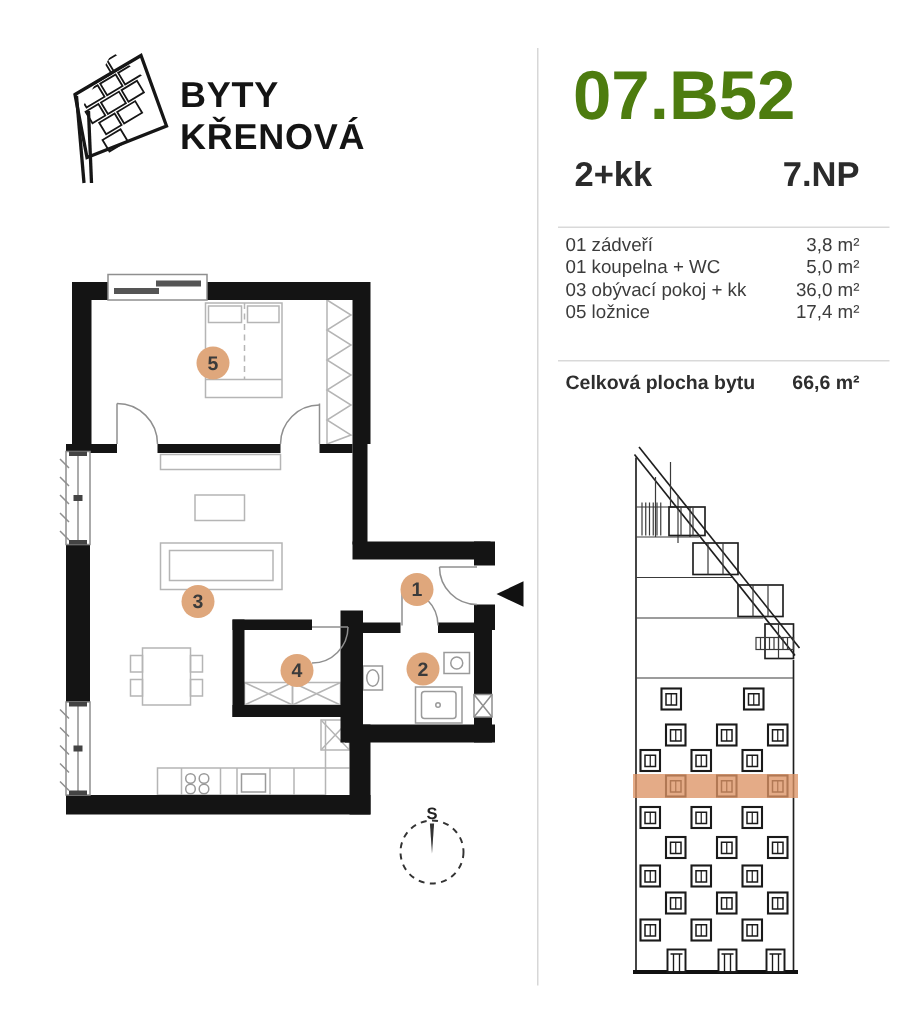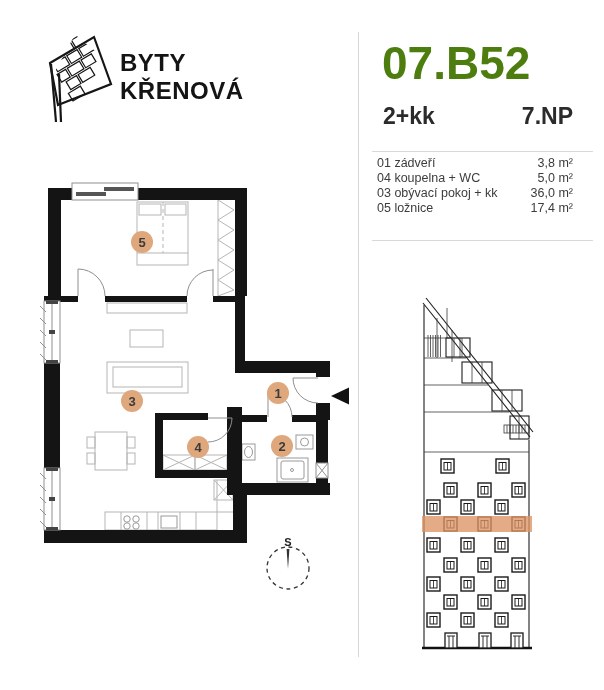--- a/index.html
+++ b/index.html
@@ -75,35 +75,39 @@
   </div>
 
   <div class="hrule" style="top:151px;"></div>
 
   <div class="roomlist">
     <div class="roomrow">
       <span>01 zádveří</span>
       <span>3,8 m²</span>
     </div>
     <div class="roomrow">
-      <span>04 koupelna + WC</span>
+      <span>01 koupelna + WC</span>
       <span>5,0 m²</span>
     </div>
     <div class="roomrow">
       <span>03 obývací pokoj + kk</span>
       <span>36,0 m²</span>
     </div>
     <div class="roomrow">
       <span>05 ložnice</span>
       <span>17,4 m²</span>
     </div>
   </div>
 
   <div class="hrule" style="top:240px;"></div>
 
+  <div class="totalrow">
+    <span>Celková plocha bytu</span>
+    <span>66,6 m²</span>
+  </div>
 
   <svg class="abs" style="left:36px;top:175px;" width="318" height="445" viewBox="36 175 318 445">
 
     <g>
 
       <g>
         <rect class="furn" x="137" y="202" width="51" height="63"></rect>
         <rect class="furn" x="139" y="204" width="22" height="11"></rect>
         <rect class="furn" x="165" y="204" width="21" height="11"></rect>
         <path class="furn" d="M163,202 V253" stroke-dasharray="4 3"></path>

